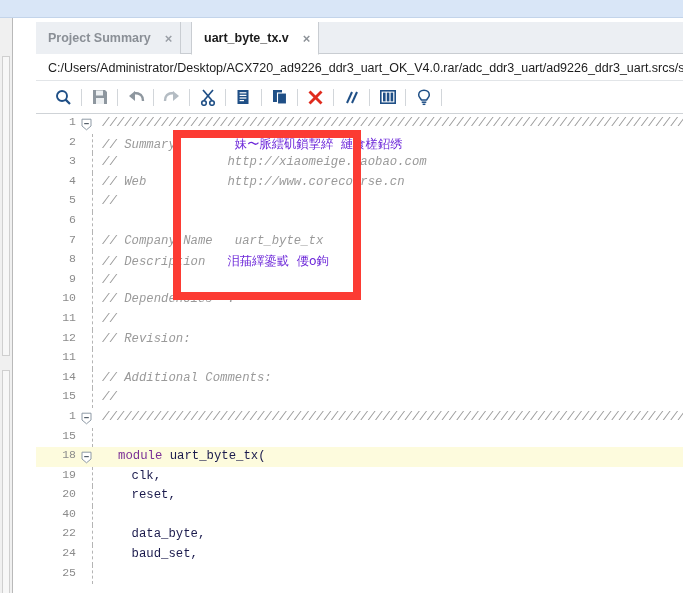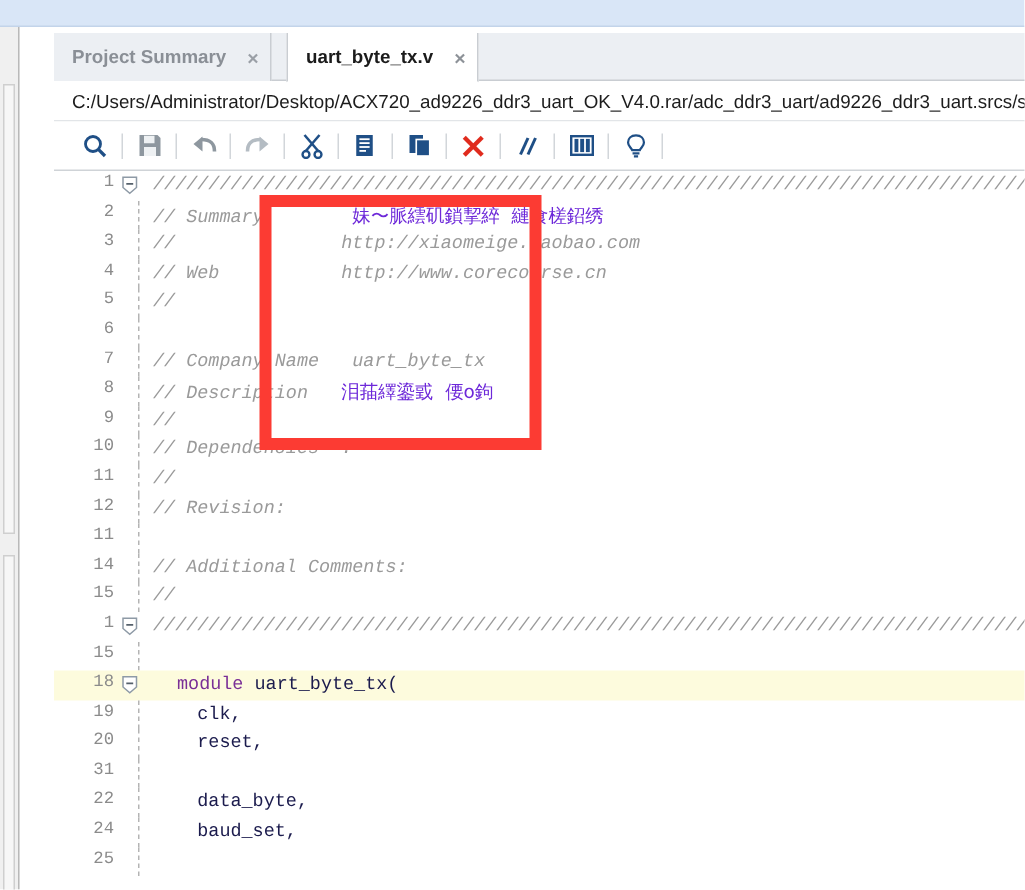--- a/index.html
+++ b/index.html
@@ -381,21 +381,21 @@
           <div class="lineno">19</div>
           <div class="guide"></div>
           <div class="code-text"><span class="plain">    clk,</span></div>
         </div>
         <div class="row">
           <div class="lineno">20</div>
           <div class="guide"></div>
           <div class="code-text"><span class="plain">    reset,</span></div>
         </div>
         <div class="row">
-          <div class="lineno">31</div>
+          <div class="lineno">40</div>
           <div class="guide"></div>
           <div class="code-text"><span class="plain"></span></div>
         </div>
         <div class="row">
           <div class="lineno">22</div>
           <div class="guide"></div>
           <div class="code-text"><span class="plain">    data_byte,</span></div>
         </div>
         <div class="row">
           <div class="lineno">24</div>

